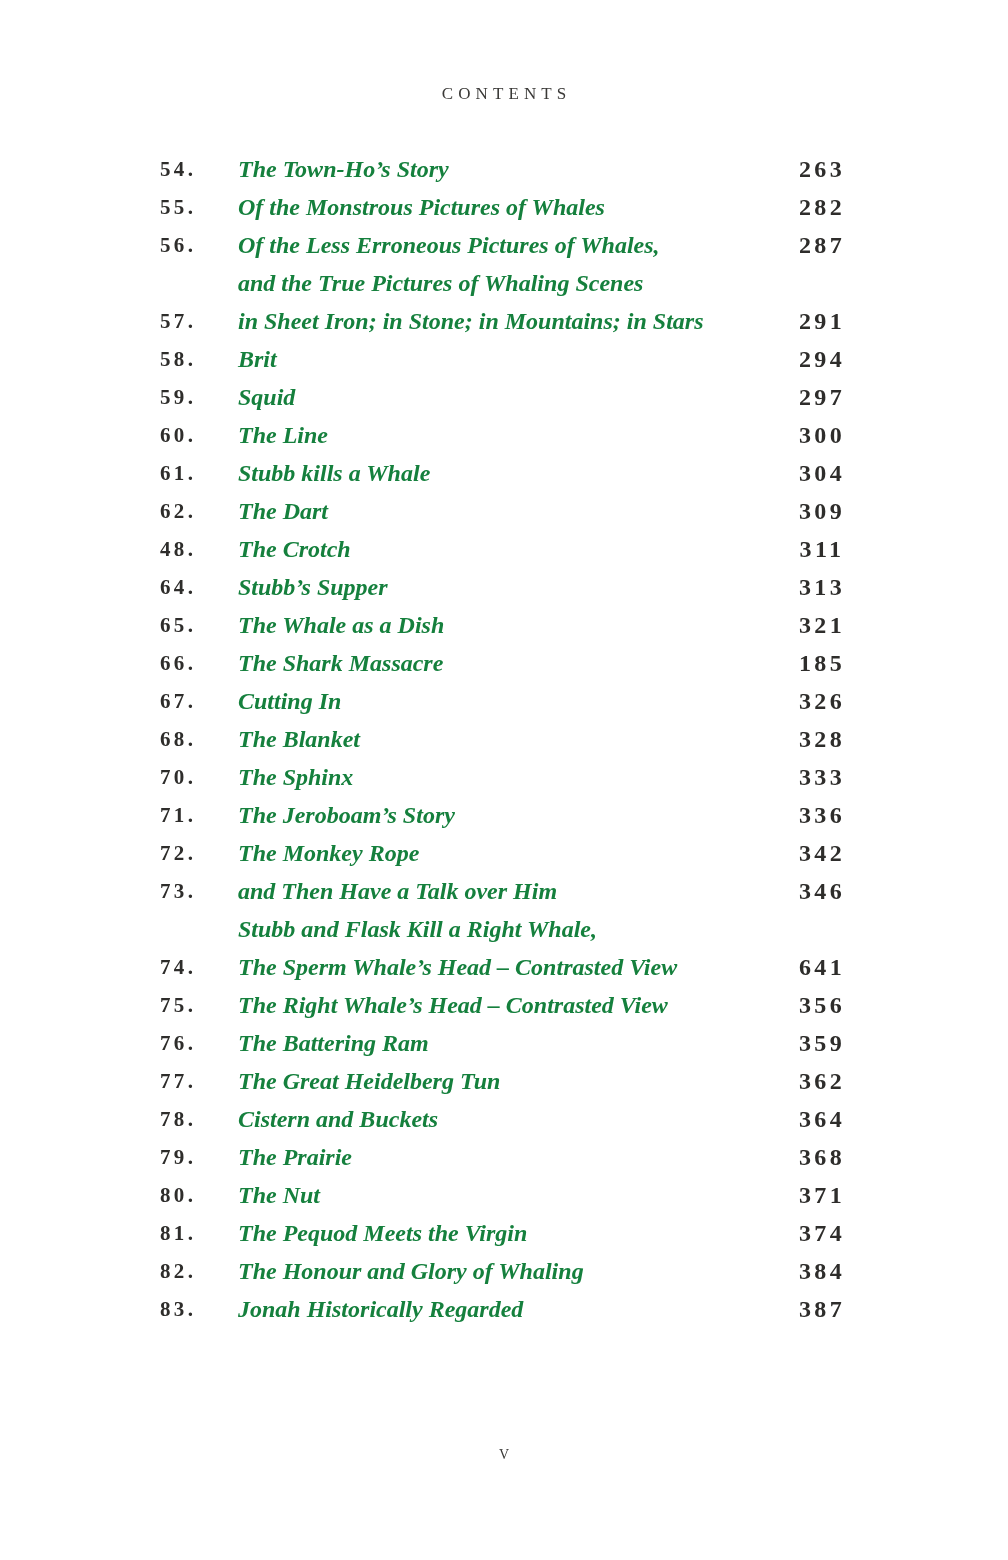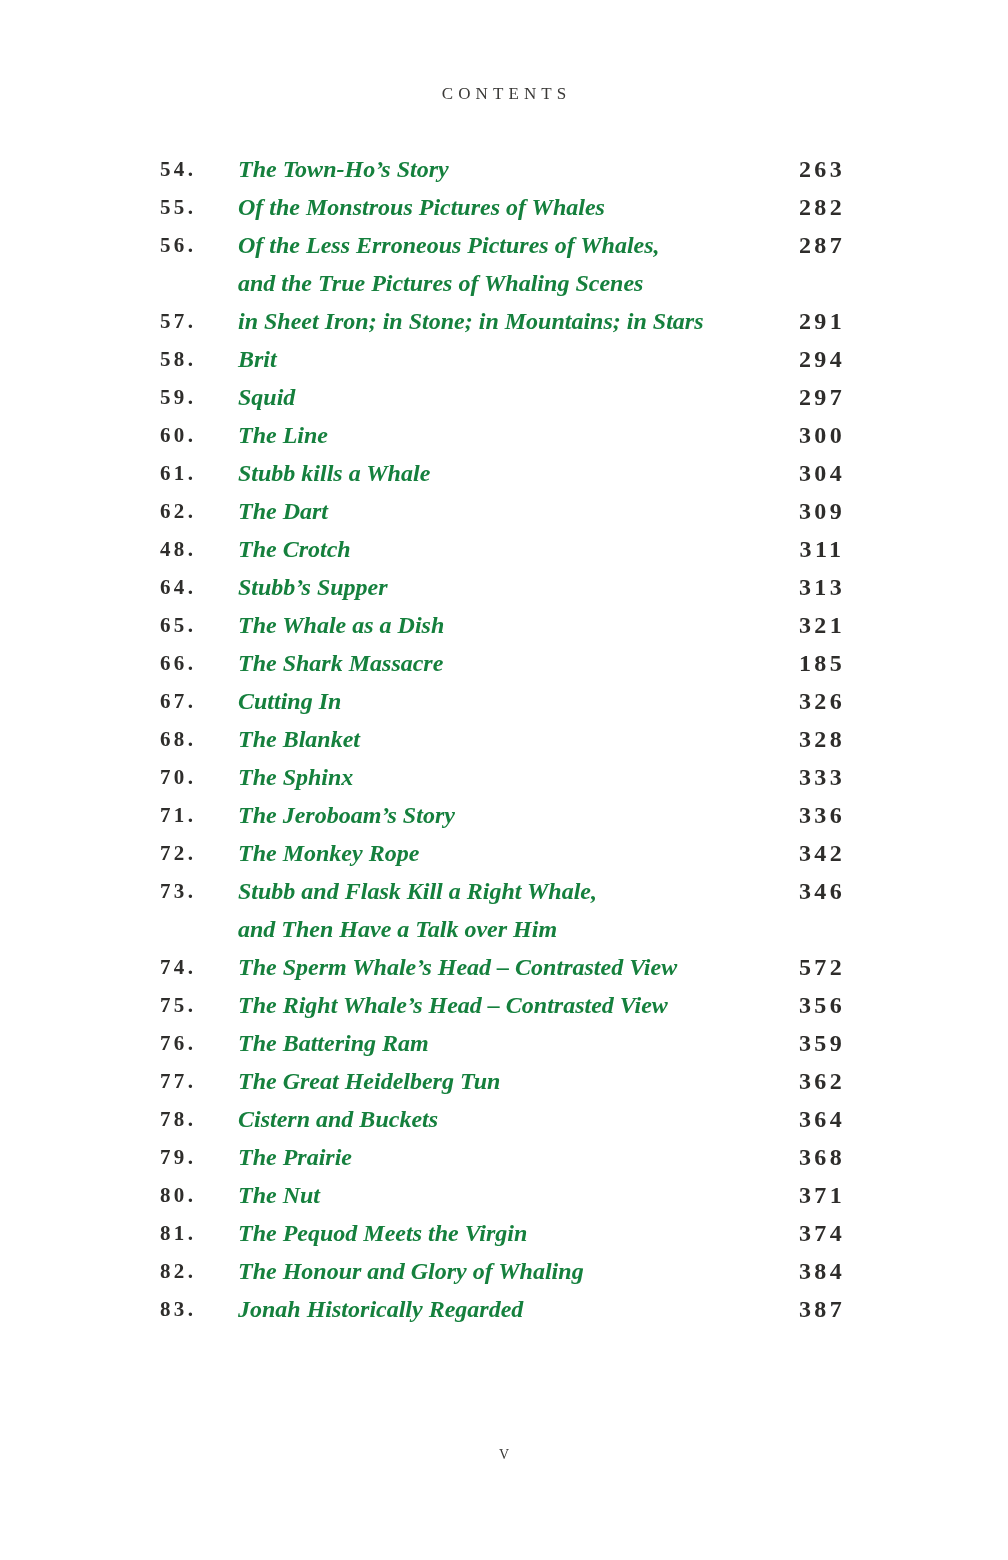--- a/index.html
+++ b/index.html
@@ -236,33 +236,33 @@
     <div class="title-block">
       <div class="title">The Monkey Rope</div>
 
     </div>
     <div class="pagenum">342</div>
   </div>
 
   <div class="row">
     <div class="num">73.</div>
     <div class="title-block">
+      <div class="title cont">and Then Have a Talk over Him</div>
       <div class="title">Stubb and Flask Kill a Right Whale,</div>
-      <div class="title cont">and Then Have a Talk over Him</div>
     </div>
     <div class="pagenum">346</div>
   </div>
 
   <div class="row">
     <div class="num">74.</div>
     <div class="title-block">
       <div class="title">The Sperm Whale’s Head – Contrasted View</div>
 
     </div>
-    <div class="pagenum">572</div>
+    <div class="pagenum">641</div>
   </div>
 
   <div class="row">
     <div class="num">75.</div>
     <div class="title-block">
       <div class="title">The Right Whale’s Head – Contrasted View</div>
 
     </div>
     <div class="pagenum">356</div>
   </div>

